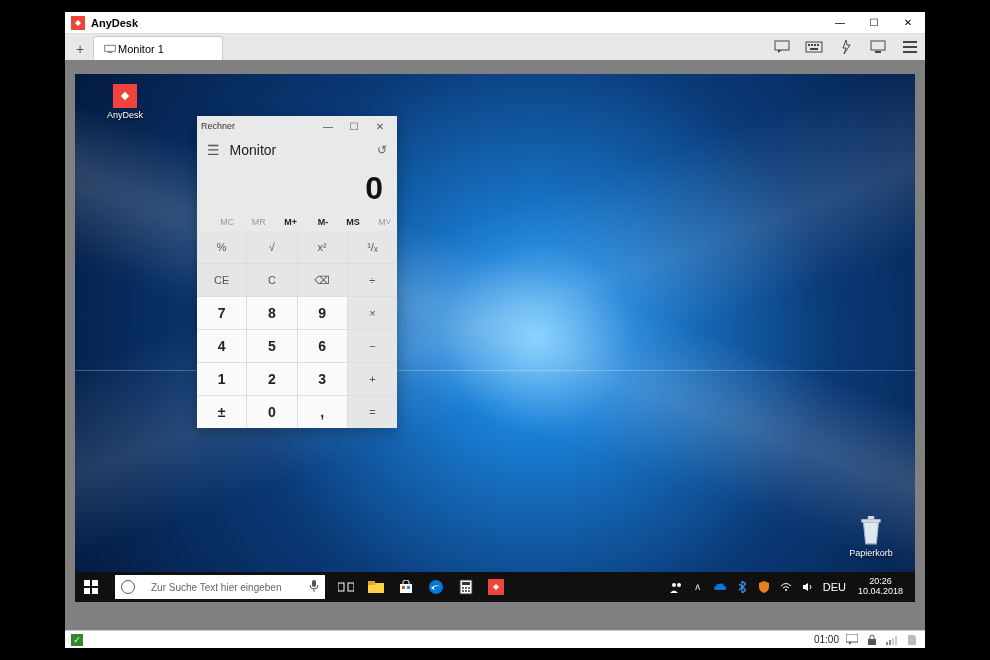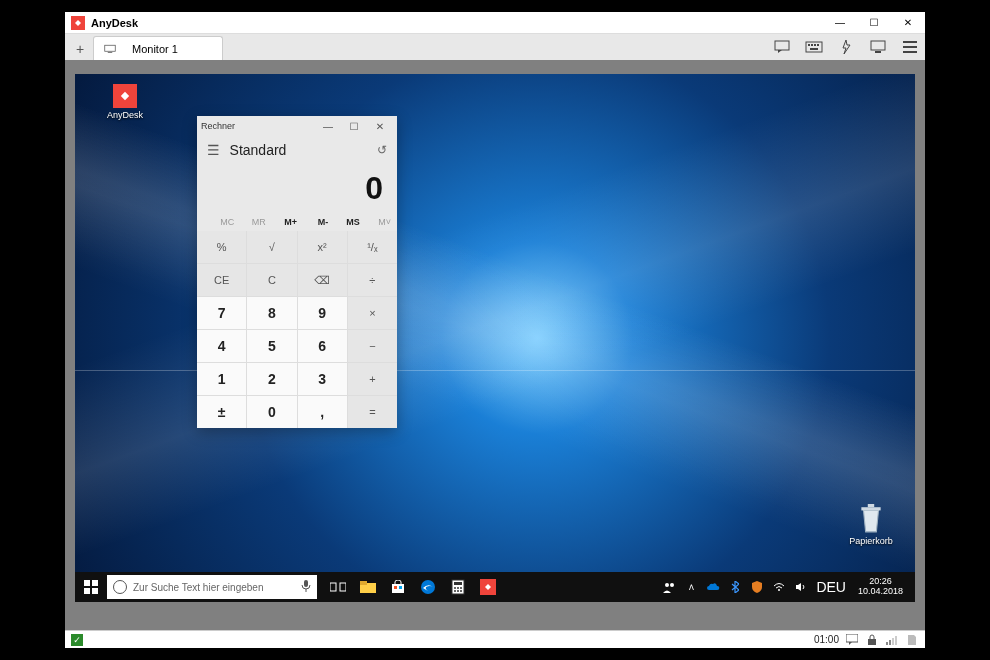--- a/index.html
+++ b/index.html
@@ -11,40 +11,40 @@
 .titlebar { height: 22px; background: #fff; display: flex; align-items: center; border-bottom: 1px solid #ddd; }
 .titlebar .app-icon { width: 14px; height: 14px; background: #ef443b; margin: 0 6px; display: flex; align-items: center; justify-content: center; }
 .titlebar .app-icon svg { width: 10px; height: 10px; }
 .titlebar .title { font-size: 11px; font-weight: 600; color: #000; }
 .titlebar .spacer { flex: 1; }
 .titlebar .win-btn { width: 34px; height: 22px; display: flex; align-items: center; justify-content: center; font-size: 10px; color: #000; }
 
 
 .tabbar { height: 26px; background: #e8e8e8; display: flex; align-items: flex-end; padding-left: 4px; position: relative; }
 .tabbar .newtab { width: 22px; height: 22px; display: flex; align-items: center; justify-content: center; font-size: 14px; color: #555; }
-.tabbar .tab { background: #fff; height: 24px; min-width: 130px; border-radius: 3px 3px 0 0; display: flex; align-items: center; padding: 0 10px; font-size: 11px; gap: 16px; border: 1px solid #ccc; border-bottom: none; margin-left: 2px; }
+.tabbar .tab { background: #fff; height: 24px; min-width: 130px; border-radius: 3px 3px 0 0; display: flex; align-items: center; padding: 0 10px; font-size: 11px; gap: 2px; border: 1px solid #ccc; border-bottom: none; margin-left: 2px; }
 .tabbar .tab svg { width: 12px; height: 10px; }
 .tabbar .toolbar-right { position: absolute; right: 6px; top: 0; height: 26px; display: flex; align-items: center; gap: 14px; }
 .tabbar .toolbar-right .tb-icon { width: 18px; height: 18px; display: flex; align-items: center; justify-content: center; color: #444; }
 
 
 .viewport { flex: 1; background: #808080; position: relative; overflow: hidden; }
 .remote-screen { position: absolute; left: 10px; top: 14px; right: 10px; bottom: 28px; background: radial-gradient(circle at 55% 50%, #6cc7ff 0%, #1a7fd6 18%, #0a3a78 55%, #041a3f 100%); overflow: hidden; }
 .remote-screen .light { position: absolute; inset: 0; background:
   linear-gradient(200deg, transparent 40%, rgba(255,255,255,0.10) 50%, transparent 60%),
   linear-gradient(160deg, transparent 35%, rgba(255,255,255,0.12) 48%, transparent 58%),
   linear-gradient(20deg, transparent 42%, rgba(255,255,255,0.08) 52%, transparent 60%); }
 .remote-screen .horizon { position:absolute; left:0; right:0; top:56%; height:1px; background:rgba(255,255,255,0.25); }
 
 
 .desk-icon { position: absolute; width: 60px; text-align: center; color: #fff; font-size: 9px; text-shadow: 0 1px 2px #000; }
 .desk-icon .ico { width: 30px; height: 30px; margin: 0 auto 2px; display:flex; align-items:center; justify-content:center; }
 .anydesk-ico { left: 20px; top: 10px; }
 .anydesk-ico .ico { background: #ef443b; width:24px; height:24px; }
-.recycle-ico { right: 14px; bottom: 56px; }
+.recycle-ico { right: 14px; bottom: 44px; }
 .recycle-ico .ico svg { width:26px; height:30px; }
 
 
 .calc { position: absolute; left: 122px; top: 42px; width: 200px; background: #e9e9e9; box-shadow: 0 4px 14px rgba(0,0,0,.3); font-size: 12px; }
 .calc-titlebar { height: 20px; display:flex; align-items:center; padding: 0 4px; font-size: 9px; color:#333; }
 .calc-titlebar .sp { flex:1; }
 .calc-titlebar .cbtn { width: 26px; text-align:center; font-size:10px; color:#555; }
 .calc-header { display:flex; align-items:center; padding: 6px 10px; gap:10px; }
 .calc-header .ham { font-size:14px; color:#555; }
 .calc-header .mode { font-size:14px; font-weight:400; color:#222; flex:1; }
@@ -54,21 +54,21 @@
 .calc-memrow div { text-align:right; }
 .calc-memrow .active { color:#222; font-weight:600; }
 .calc-grid { display:grid; grid-template-columns: repeat(4,1fr); gap:1px; background:#ddd; }
 .calc-grid button { border:none; background:#efefef; height:32px; font-size:12px; color:#222; cursor:pointer; }
 .calc-grid button.fn { background:#e6e6e6; color:#555; font-size:11px; }
 .calc-grid button.num { background:#fafafa; font-weight:600; font-size:14px; }
 
 
 .win-taskbar { position:absolute; left:0; right:0; bottom:0; height:30px; background:#101010; display:flex; align-items:center; color:#fff; font-size:10px; }
 .win-taskbar .start { width:32px; height:30px; display:flex; align-items:center; justify-content:center; }
-.win-taskbar .search { background:#fff; color:#666; height:24px; width:210px; display:flex; align-items:center; padding:0 6px; gap:6px; margin-left:0; }
+.win-taskbar .search { background:#fff; color:#666; height:24px; width:210px; display:flex; align-items:center; padding:0 6px; gap:16px; margin-left:8px; }
 .win-taskbar .search .circ { width:14px; height:14px; border:1.5px solid #555; border-radius:50%; }
 .win-taskbar .search .mic { margin-left:auto; }
 .win-taskbar .task-icons { display:flex; align-items:center; height:30px; margin-left:6px; }
 .win-taskbar .task-icons .ti { width:30px; height:30px; display:flex; align-items:center; justify-content:center; }
 .win-taskbar .tray { margin-left:auto; display:flex; align-items:center; gap:8px; padding-right:8px; }
 .win-taskbar .tray .tri { width:14px; height:14px; display:flex; align-items:center; justify-content:center; font-size:10px; }
 .win-taskbar .clock { text-align:center; line-height:1.1; font-size:9px; padding:0 4px; }
 
 
 .statusbar { height:18px; background:#fff; border-top:1px solid #ccc; display:flex; align-items:center; font-size:10px; padding:0 6px; gap:6px; color:#222; }
@@ -168,21 +168,21 @@
       <div class="calc">
         <div class="calc-titlebar">
           <span>Rechner</span>
           <span class="sp"></span>
           <span class="cbtn">—</span>
           <span class="cbtn">☐</span>
           <span class="cbtn">✕</span>
         </div>
         <div class="calc-header">
           <span class="ham">☰</span>
-          <span class="mode">Standard</span>
+          <span class="mode">Monitor</span>
           <span class="hist">↺</span>
         </div>
         <div class="calc-display">0</div>
         <div class="calc-memrow">
           <div>MC</div>
           <div>MR</div>
           <div class="active">M+</div>
           <div class="active">M-</div>
           <div class="active">MS</div>
           <div>M˅</div>
@@ -312,21 +312,21 @@
                 <path d="M3 6 Q6 3 9 6" fill="none" stroke="#fff"></path>
                 <circle cx="6" cy="8" r="1" fill="#fff"></circle>
               </svg>
             </div>
           <div class="tri">
               <svg width="12" height="10" viewBox="0 0 12 10">
                 <path d="M1 3 L3 3 L6 1 L6 9 L3 7 L1 7 Z" fill="#fff"></path>
                 <path d="M8 3 Q10 5 8 7" fill="none" stroke="#fff"></path>
               </svg>
             </div>
-          <span style="font-size:14px">DEU</span>
+          <span style="font-size:11px">DEU</span>
           <div class="clock">
             <div>20:26</div>
             <div>10.04.2018</div>
           </div>
         </div>
       </div>
     </div>
   </div>
 
   <div class="statusbar">

